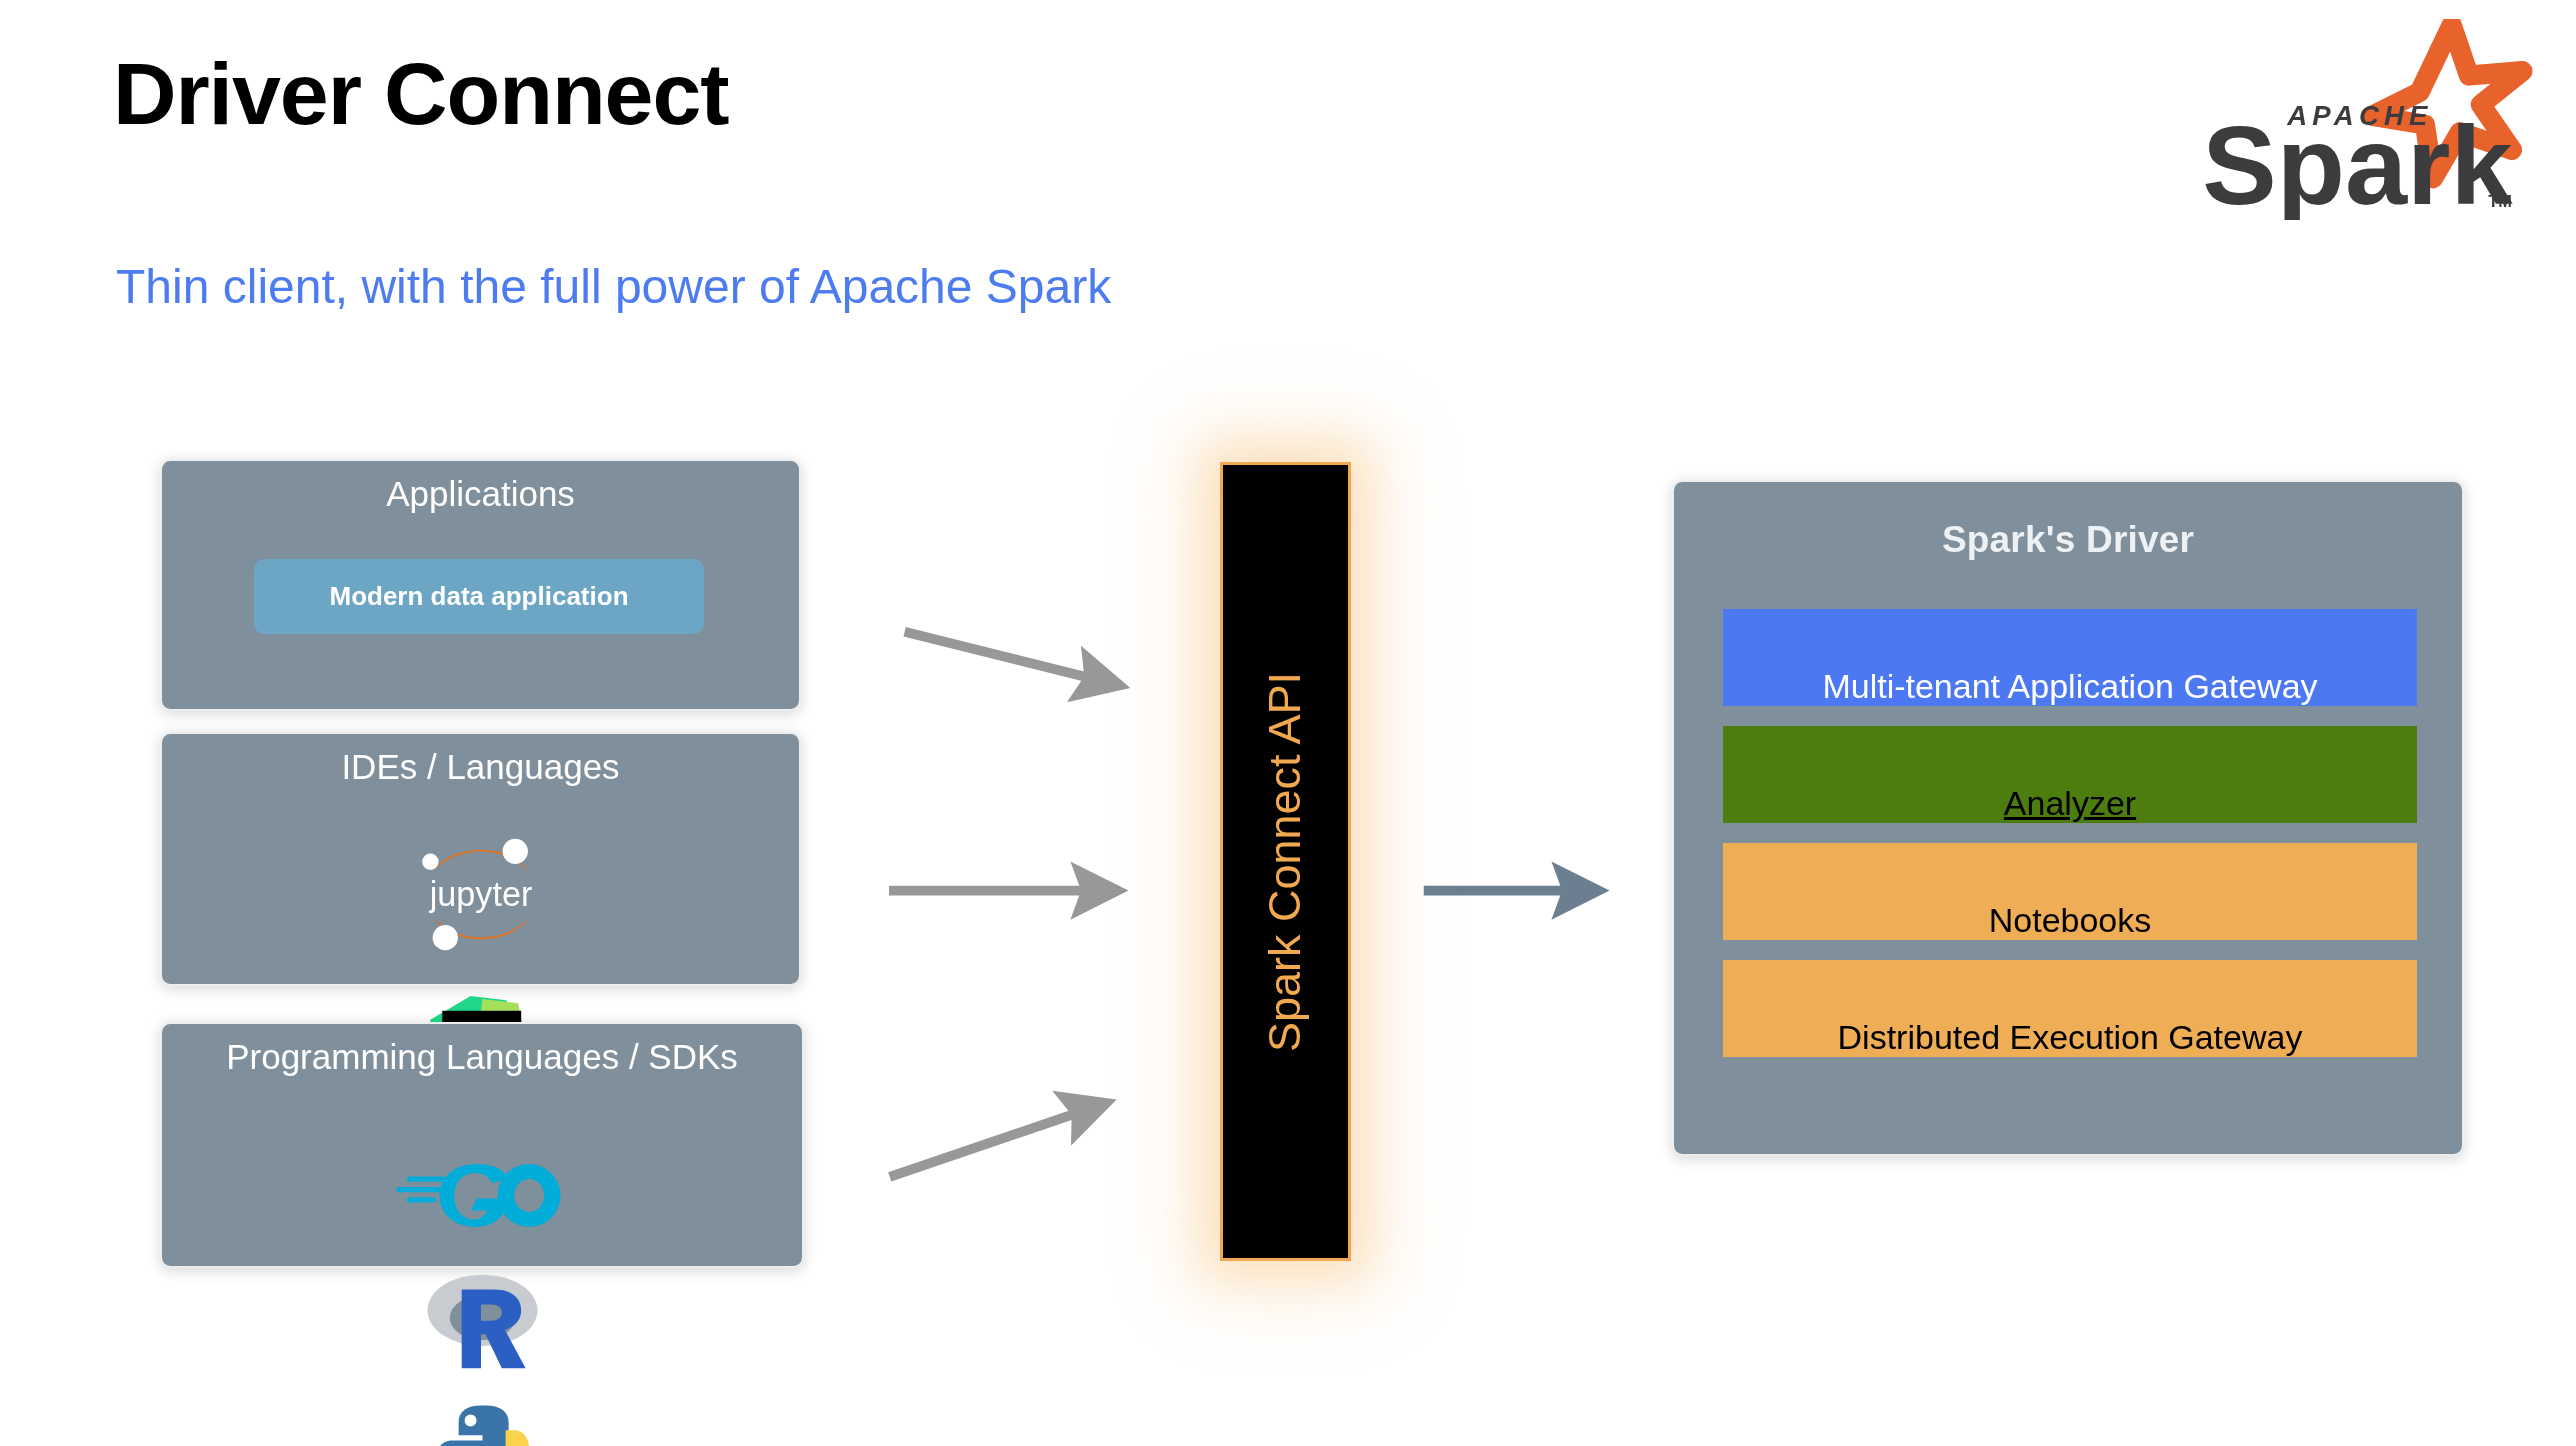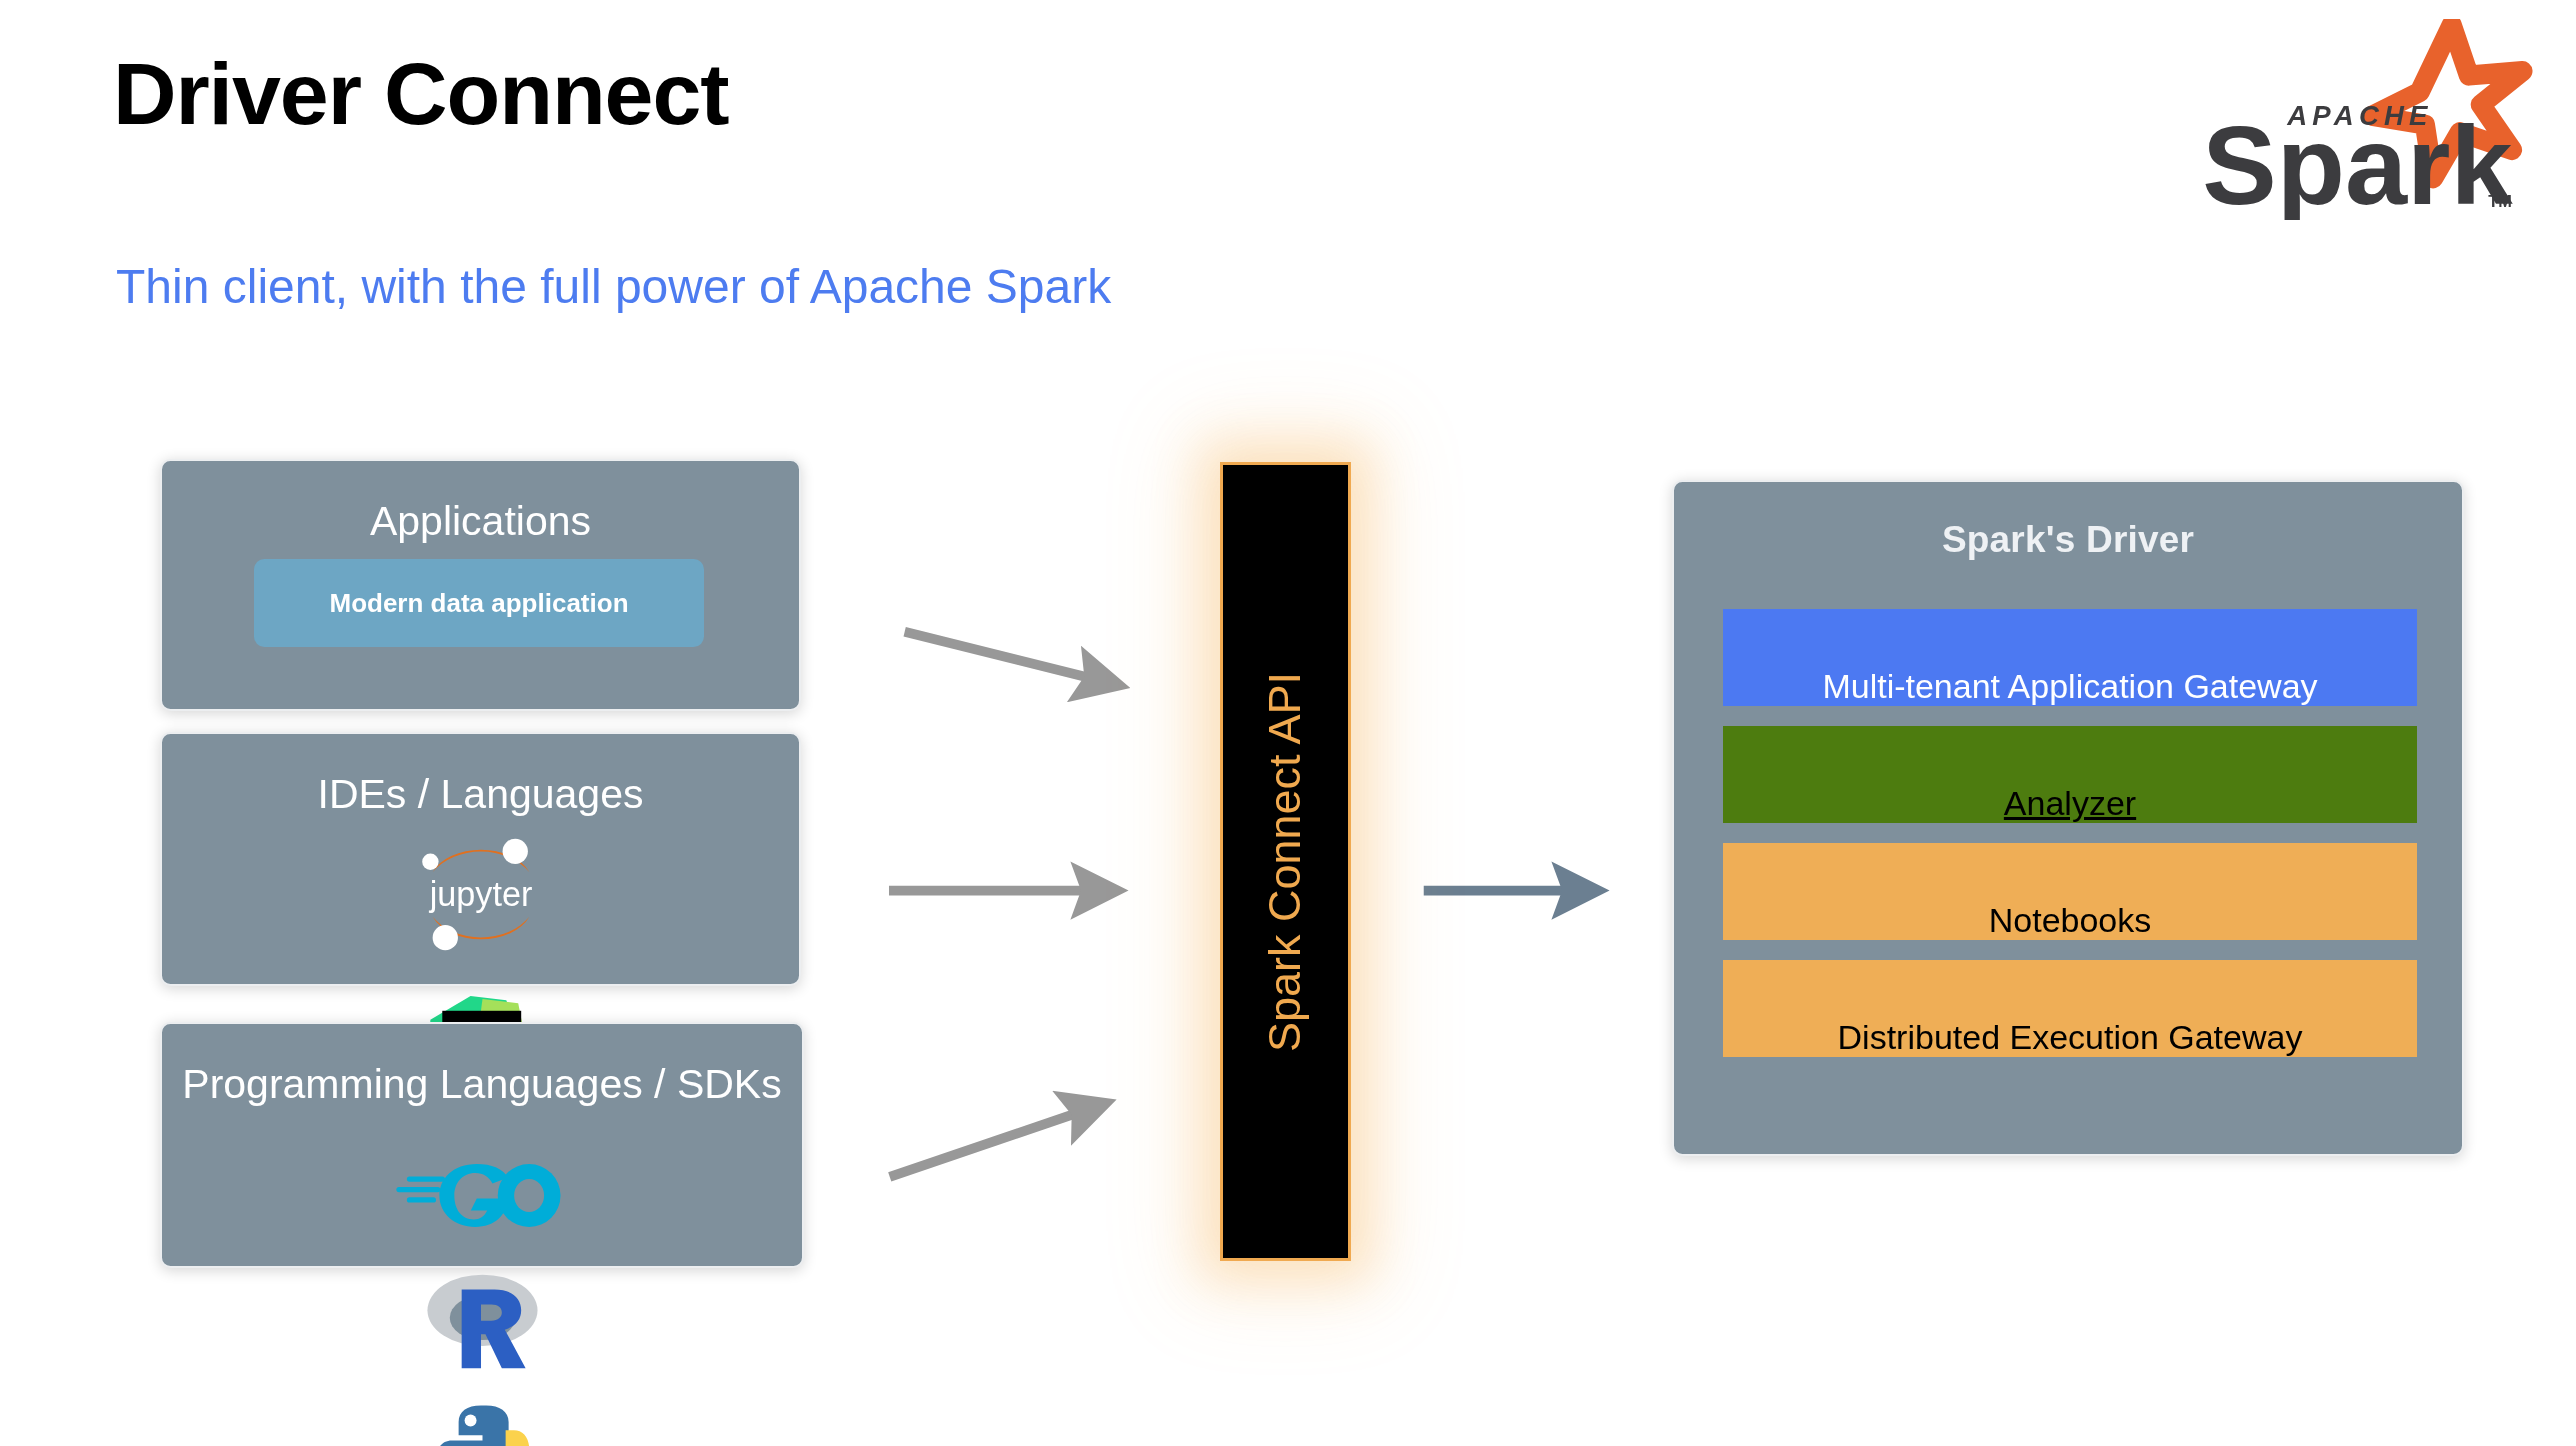--- a/index.html
+++ b/index.html
@@ -29,29 +29,29 @@
 
   
   .card {
     position: absolute;
     background: #7f909c;
     border-radius: 10.4px;
     box-shadow: 0 2.2px 13.4px rgba(0,0,0,0.16);
     border: 2.2px solid rgba(255,255,255,0.85);
   }
   .card-title {
-    color: #ffffff; text-align: center; font-size: 41px; font-weight: 400;
-    line-height: 1.18; padding-top: 36px;
+    color: #ffffff; text-align: center; font-size: 35px; font-weight: 400;
+    line-height: 1.18; padding-top: 12px;
   }
   .card.app     { left: 160px; top: 459px;  width: 641px; height: 252px; }
   .card.ides    { left: 160px; top: 732px;  width: 641px; height: 254px; }
   .card.langs   { left: 160px; top: 1022px; width: 644px; height: 246px; }
 
   .chip {
-    position: absolute; left: 92px; top: 98px; width: 450px; height: 88px;
+    position: absolute; left: 92px; top: 98px; width: 450px; height: 75px;
     background: #6da6c4; border-radius: 10.4px;
     display: flex; align-items: center; justify-content: center;
     color: #ffffff; font-size: 26px; font-weight: 700;
   }
 
   .logo-row { position: absolute; left: 0; width: 100%; display: flex; align-items: center; justify-content: center; flex-direction: column; }
   .logo-row.ides  { top: 95px; gap: 27px; }
   .logo-row.langs { top: 128px; gap: 25px; }
 
   

